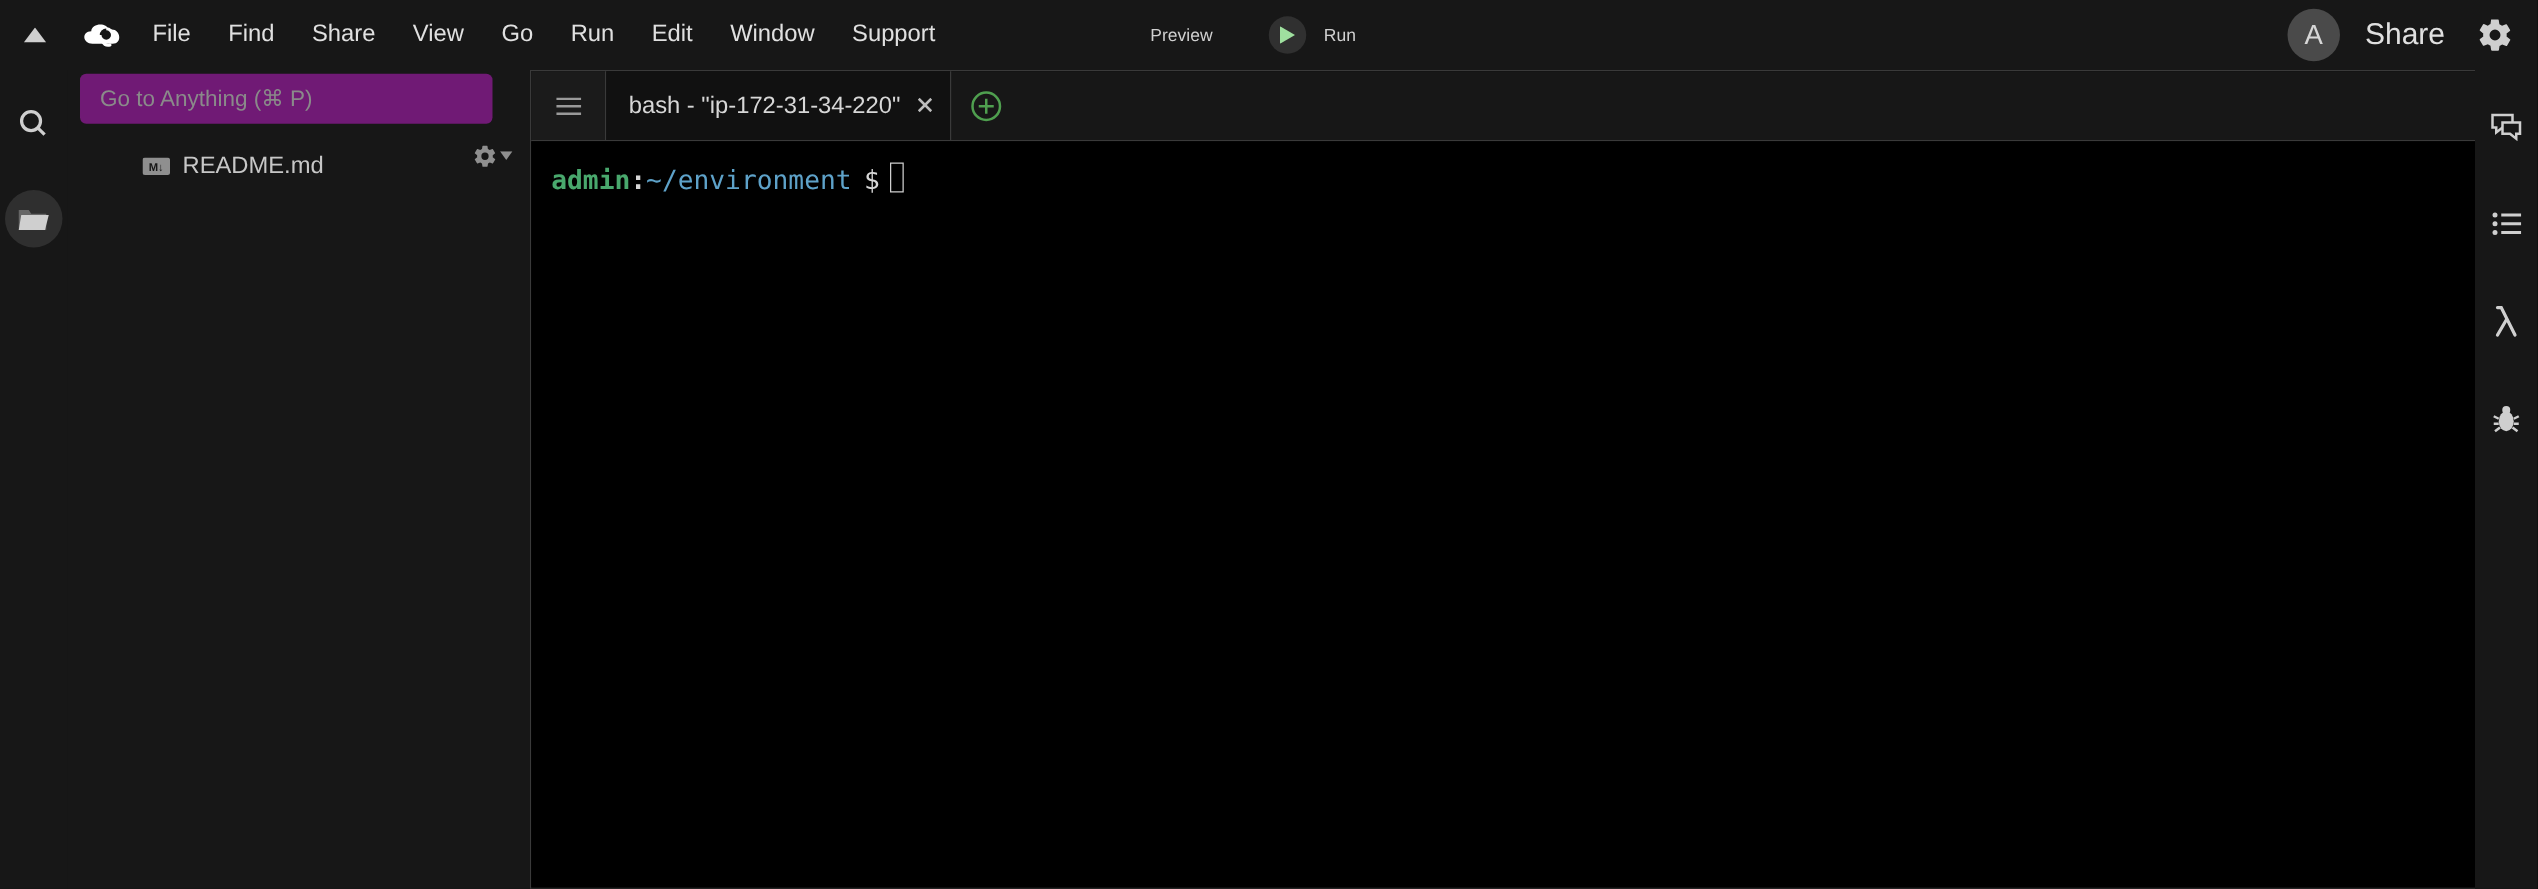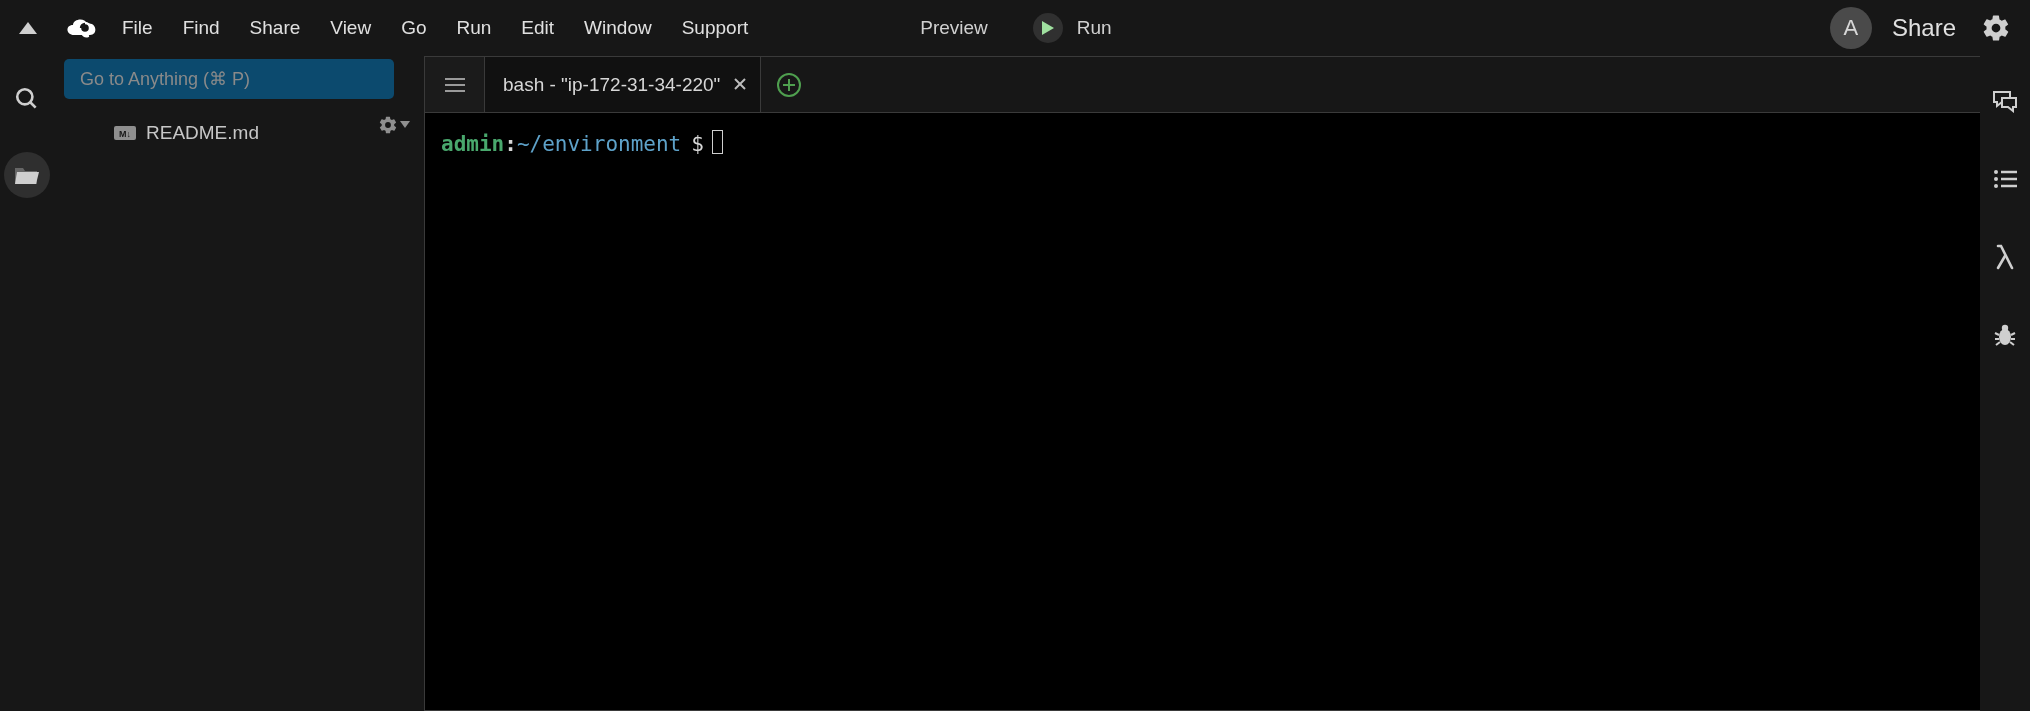--- a/index.html
+++ b/index.html
@@ -42,21 +42,21 @@
     cursor: pointer;
     padding: 4px 2px;
   }
   .top-center {
     display: flex;
     align-items: center;
     gap: 45px;
     margin-left: 170px;
   }
   .preview-label, .run-label {
-    font-size: 19px;
+    font-size: 14px;
     color: #d0d0d0;
   }
   .run-group { display: flex; align-items: center; gap: 14px; }
   .run-circle {
     width: 30px; height: 30px; border-radius: 50%;
     background: #303030;
     display: flex; align-items: center; justify-content: center;
   }
   .top-right {
     margin-left: auto;
@@ -107,21 +107,21 @@
   }
   .search-row {
     padding: 3px 10px 6px 10px;
     display: flex;
     align-items: center;
     position: relative;
   }
   .go-to-input {
     width: 330px;
     height: 40px;
-    background: #0c4a6e;
+    background: #701a75;
     border: none;
     border-radius: 5px;
     color: #9a9a9a;
     font-size: 18px;
     padding: 0 16px;
     outline: none;
   }
   .go-to-input::placeholder { color: #8a8a8a; }
 
   .tree-area {

